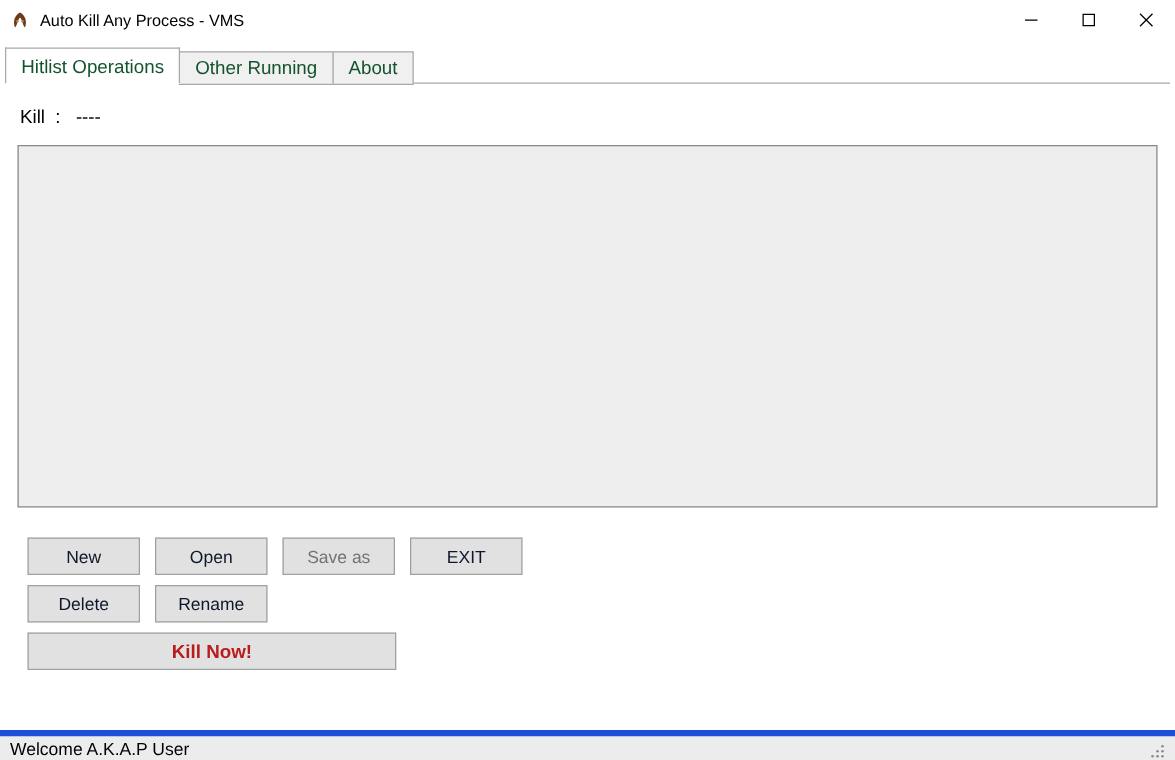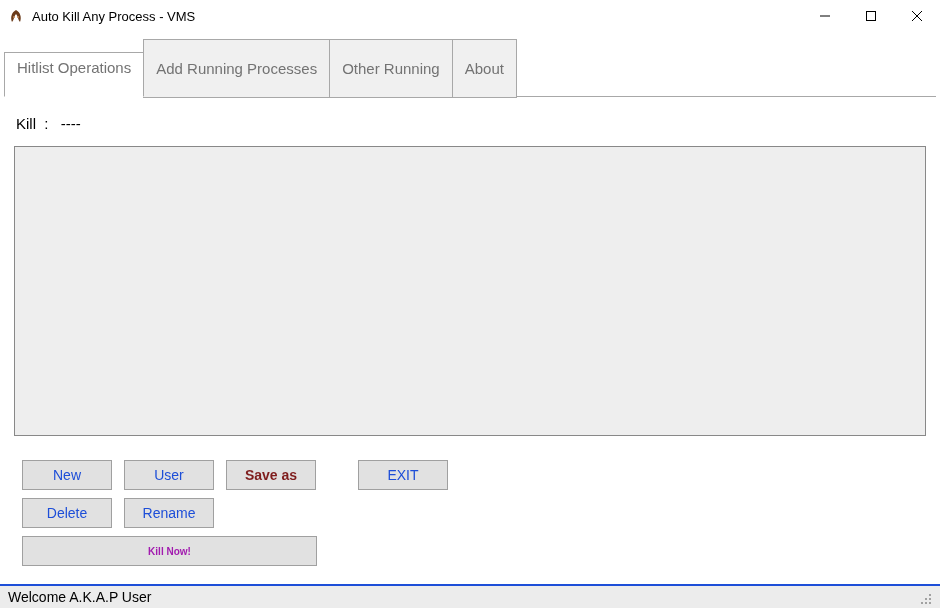--- a/index.html
+++ b/index.html
@@ -52,23 +52,23 @@
     .tabbar {
       display: flex;
       align-items: flex-end;
       padding: 6px 4px 0 4px;
       background: #ffffff;
     }
     .tab {
       border: 1px solid #a8a8a8;
       border-bottom: 1px solid #a8a8a8;
       background: #f0f0f0;
-      padding: 20px 12px;
+      padding: 4px 12px;
       font-size: 15px;
-      color: #737373;
+      color: #14532d;
       cursor: pointer;
       position: relative;
       top: 1px;
       margin-right: -1px;
     }
     .tab.active {
       background: #ffffff;
       border-bottom: 1px solid #ffffff;
       z-index: 2;
       padding-top: 6px;
@@ -106,35 +106,35 @@
     .btn {
       width: 90px;
       height: 30px;
       background: #e1e1e1;
       border: 1px solid #a0a0a0;
       font-size: 14px;
       cursor: pointer;
       display: flex;
       align-items: center;
       justify-content: center;
-      color: #1d4ed8;
-    }
-    .btn.saveas { color: #7f1d1d; font-weight: bold; }
-    .btn.exit { margin-left: 30px; }
+      color: #0f172a;
+    }
+    .btn.saveas { color: #737373; font-weight: normal; }
+    .btn.exit { }
     .btn.killwide {
       width: 295px;
-      color: #a21caf;
+      color: #b91c1c;
       font-weight: bold;
-      font-size: 10px;
+      font-size: 15px;
     }
     
     .statusbar {
       height: 24px;
       background: #ececec;
-      border-top: 2px solid #1d4ed8;
+      border-top: 5px solid #1d4ed8;
       display: flex;
       align-items: center;
       padding: 0 8px;
       font-size: 14px;
       color: #000;
       justify-content: space-between;
     }
     .grip {
       width: 16px;
       height: 16px;
@@ -170,38 +170,37 @@
   <button class="win-btn">
     <svg viewBox="0 0 12 12">
         <line x1="1" y1="1" x2="11" y2="11"></line>
         <line x1="11" y1="1" x2="1" y2="11"></line>
       </svg>
   </button>
 </div>
 
 <div class="tabbar">
   <div class="tab active">Hitlist Operations</div>
-  <div class="tab">Add Running Processes</div>
   <div class="tab">Other Running</div>
   <div class="tab">About</div>
   <div class="tab-underline"></div>
 </div>
 
 <div class="page">
   <div class="name-row">
     <span>Kill</span>
     <span class="sep">:</span>&nbsp;
     <span>----</span>
   </div>
 
   <div class="list-area"></div>
 
   <div class="btn-row">
     <button class="btn">New</button>
-    <button class="btn">User</button>
+    <button class="btn">Open</button>
     <button class="btn saveas">Save as</button>
     <button class="btn exit">EXIT</button>
   </div>
   <div class="btn-row">
     <button class="btn">Delete</button>
     <button class="btn">Rename</button>
   </div>
   <div class="btn-row">
     <button class="btn killwide">Kill Now!</button>
   </div>

